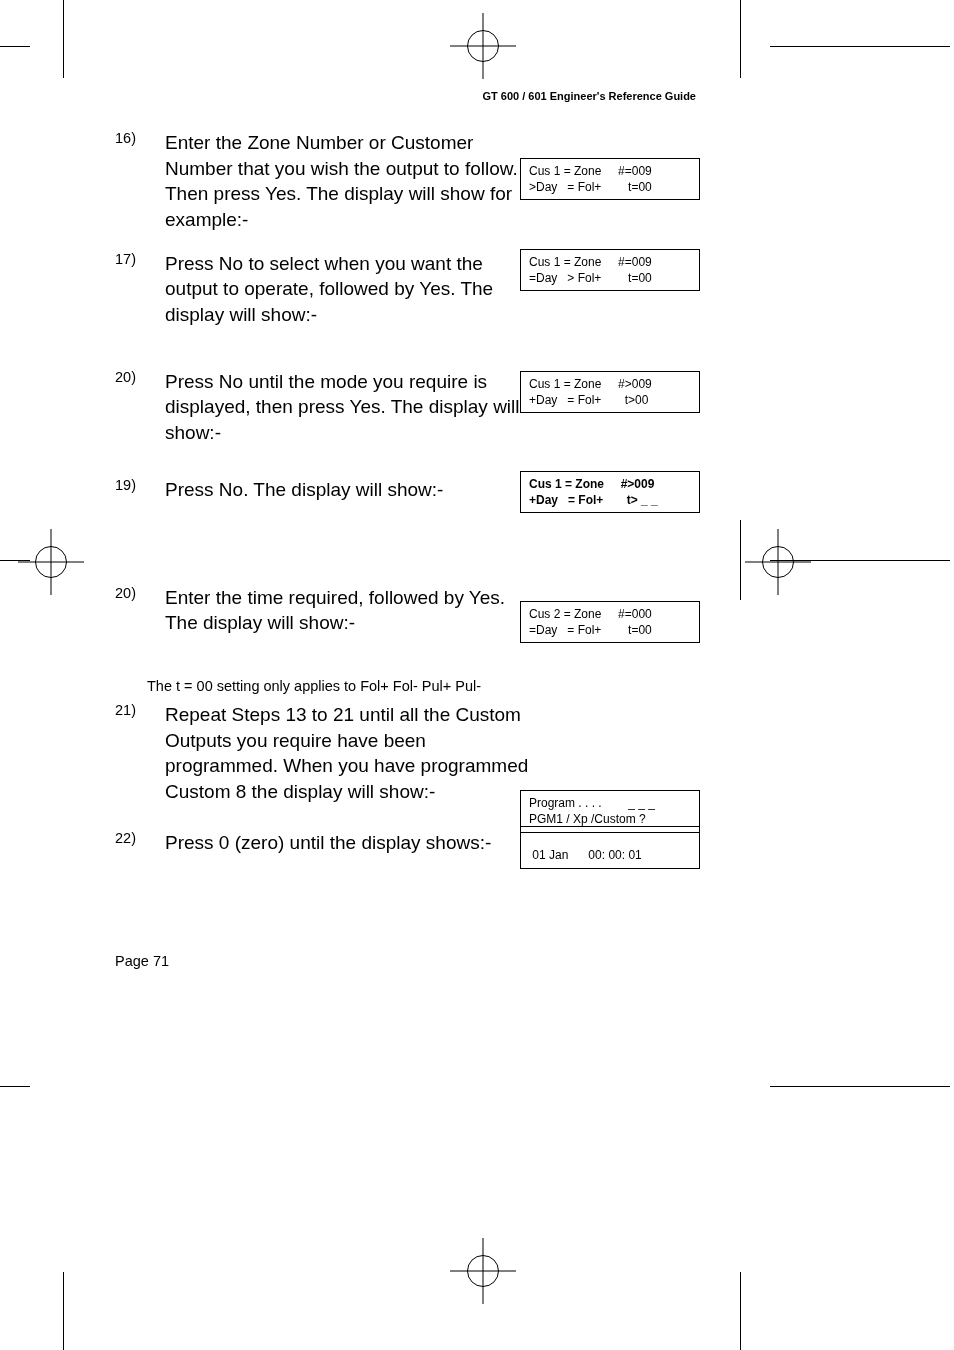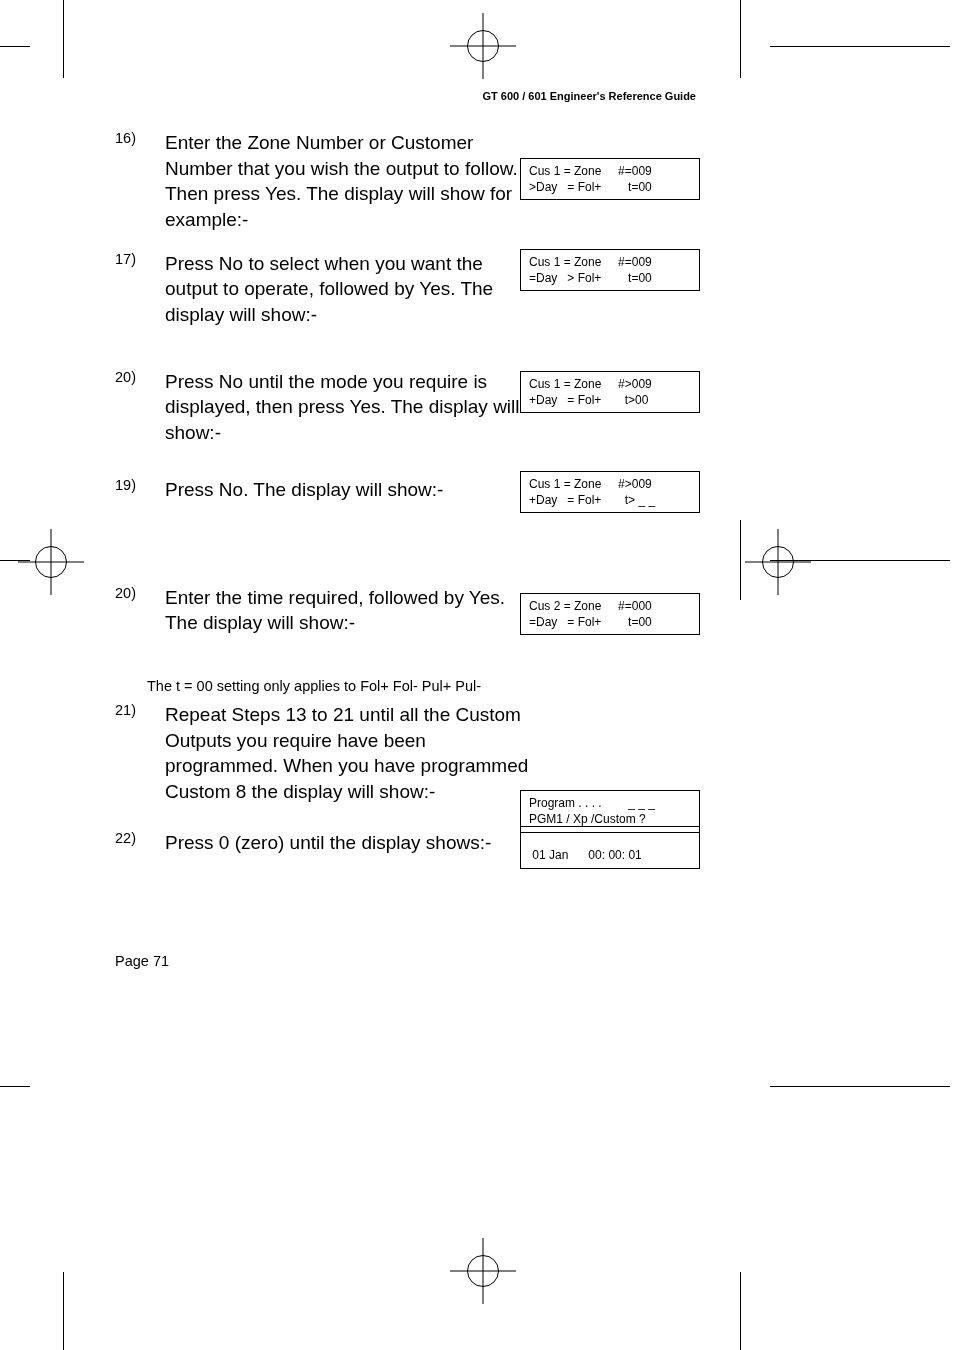--- a/index.html
+++ b/index.html
@@ -131,30 +131,30 @@
     <div class="step-text">Press No until the mode you require is displayed, then press Yes. The display will show:-</div>
     <div class="display-box-wrap" style="top:2px;">
       <div class="display-box"><span>Cus 1 = Zone     #&gt;009</span>
 <span>+Day   = Fol+       t&gt;00</span></div>
     </div>
   </div>
 
   <div class="step-row" style="position:relative; min-height:90px;">
     <div class="step-num">19)</div>
     <div class="step-text">Press No. The display will show:-</div>
-    <div class="display-box-wrap" style="top:-6px;">
+    <div class="display-box-wrap" style="top:-6px;font-weight:bold;">
       <div class="display-box"><span>Cus 1 = Zone     #&gt;009</span>
 <span>+Day   = Fol+       t&gt; _ _</span></div>
     </div>
   </div>
 
   <div class="step-row" style="position:relative; min-height:70px;">
     <div class="step-num">20)</div>
     <div class="step-text">Enter the time required, followed by Yes. The display will show:-</div>
-    <div class="display-box-wrap" style="top:8px;">
+    <div class="display-box-wrap" style="top:16px;">
       <div class="display-box"><span>Cus 2 = Zone     #=000</span>
 <span>=Day   = Fol+        t=00</span></div>
     </div>
   </div>
 
   <div class="note-block" style="margin-top:22px; margin-bottom:6px;">The t = 00 setting only applies to Fol+ Fol- Pul+ Pul-</div>
 
   <div class="step-row" style="position:relative; min-height:110px;">
     <div class="step-num">21)</div>
     <div class="step-text">Repeat Steps 13 to 21 until all the Custom Outputs you require have been programmed. When you have programmed Custom 8 the display will show:-</div>

